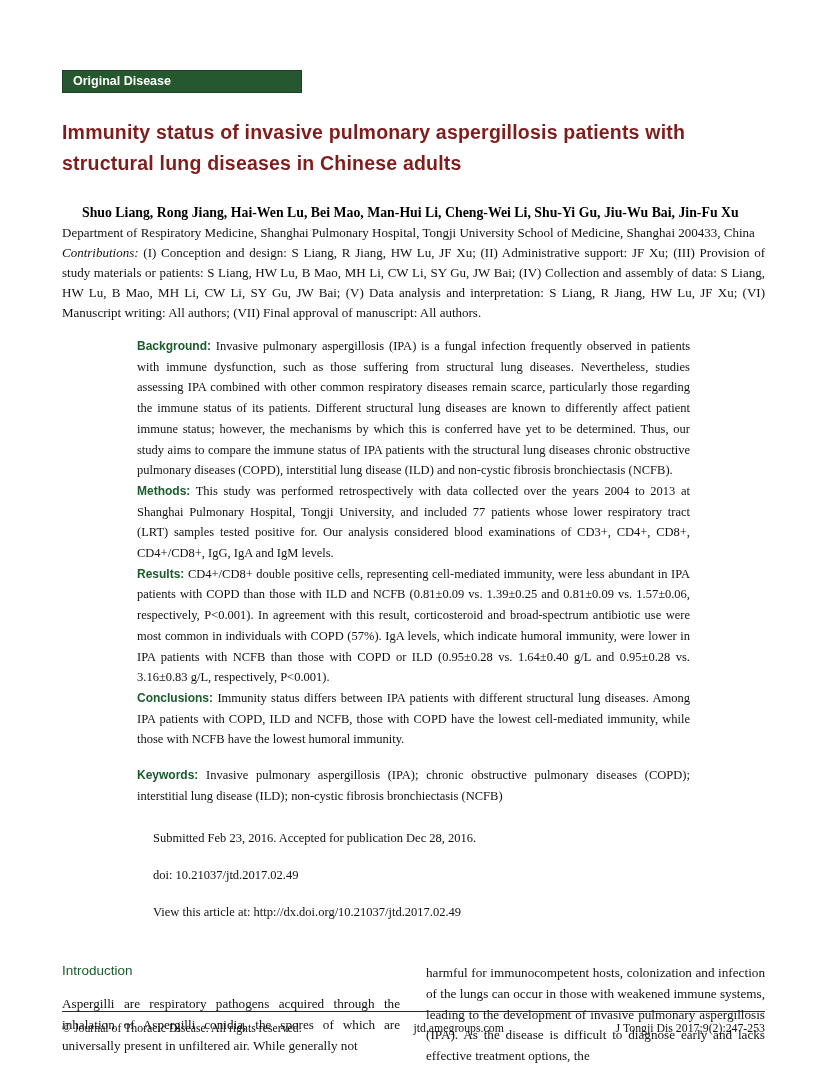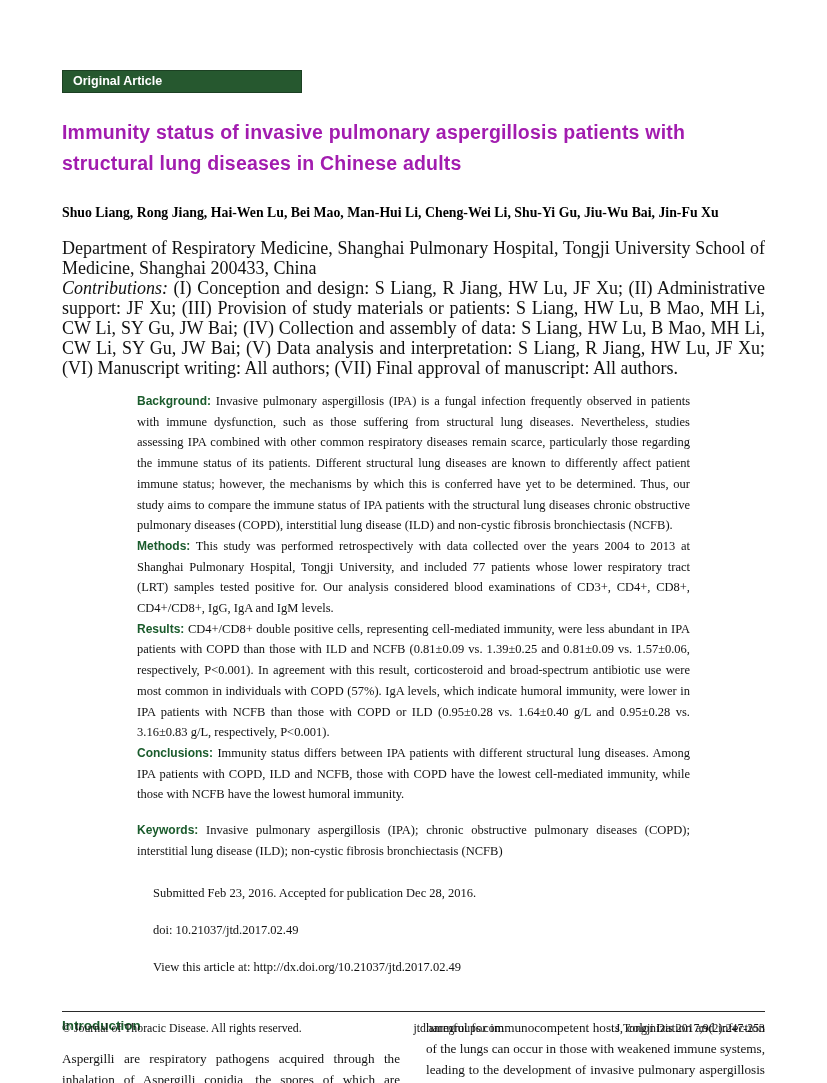--- a/index.html
+++ b/index.html
@@ -25,32 +25,33 @@
     font-weight: bold;
     font-size: 12.5px;
     padding: 3px 10px 4px 10px;
   }
   .title {
     margin-top: 24px;
     font-family: "Liberation Sans", sans-serif;
     font-weight: bold;
     font-size: 19.5px;
     line-height: 31px;
-    color: #a21caf;
+    color: #7f1d1d;
     letter-spacing: 0.2px;
   }
   .authors {
     margin-top: 26px;
     font-weight: bold;
     font-size: 13.8px;
     color: #000;
+    margin-left: 20px;
   }
   .meta {
-    margin-top: 17px;
-    font-size: 18px;
+    margin-top: 2px;
+    font-size: 13px;
     line-height: 20px;
     text-align: justify;
   }
   .meta p { margin: 0; }
   .lead-italic { font-style: italic; }
   .abstract {
     margin-top: 13px;
     margin-left: 75px;
     width: 553px;
     font-size: 12.5px;
@@ -82,21 +83,21 @@
   .submission div { margin: 16px; }
   .intro-wrap {
     margin-top: 40px;
     display: flex;
     gap: 26px;
   }
   .col { width: 338px; }
   .col-right { width: 339px; }
   .intro-heading {
     font-family: "Liberation Sans", sans-serif;
-    font-weight: bold;
+    font-weight: normal;
     font-size: 13.5px;
     color: #1a5b2c;
     margin: 0 0 16px 0;
   }
   .body-text {
     font-size: 13.2px;
     line-height: 20.6px;
     text-align: justify;
     margin: 0;
   }
@@ -110,21 +111,21 @@
     display: flex;
     justify-content: space-between;
     font-size: 11.8px;
   }
 </style>
 </head>
 <body>
 
 <div class="page">
 
-  <div class="badge">Original Article</div>
+  <div class="badge">Original Disease</div>
 
   <h1 class="title">Immunity status of invasive pulmonary aspergillosis patients with structural lung diseases in Chinese adults</h1>
 
   <div class="authors">Shuo Liang, Rong Jiang, Hai-Wen Lu, Bei Mao, Man-Hui Li, Cheng-Wei Li, Shu-Yi Gu, Jiu-Wu Bai, Jin-Fu Xu</div>
 
   <div class="meta">
     <p>Department of Respiratory Medicine, Shanghai Pulmonary Hospital, Tongji University School of Medicine, Shanghai 200433, China</p>
     <p><span class="lead-italic">Contributions:</span><span> (I) Conception and design: S Liang, R Jiang, HW Lu, JF Xu; (II) Administrative support: JF Xu; (III) Provision of study materials or patients: S Liang, HW Lu, B Mao, MH Li, CW Li, SY Gu, JW Bai; (IV) Collection and assembly of data: S Liang, HW Lu, B Mao, MH Li, CW Li, SY Gu, JW Bai; (V) Data analysis and interpretation: S Liang, R Jiang, HW Lu, JF Xu; (VI) Manuscript writing: All authors; (VII) Final approval of manuscript: All authors.</span></p>
   </div>
 

